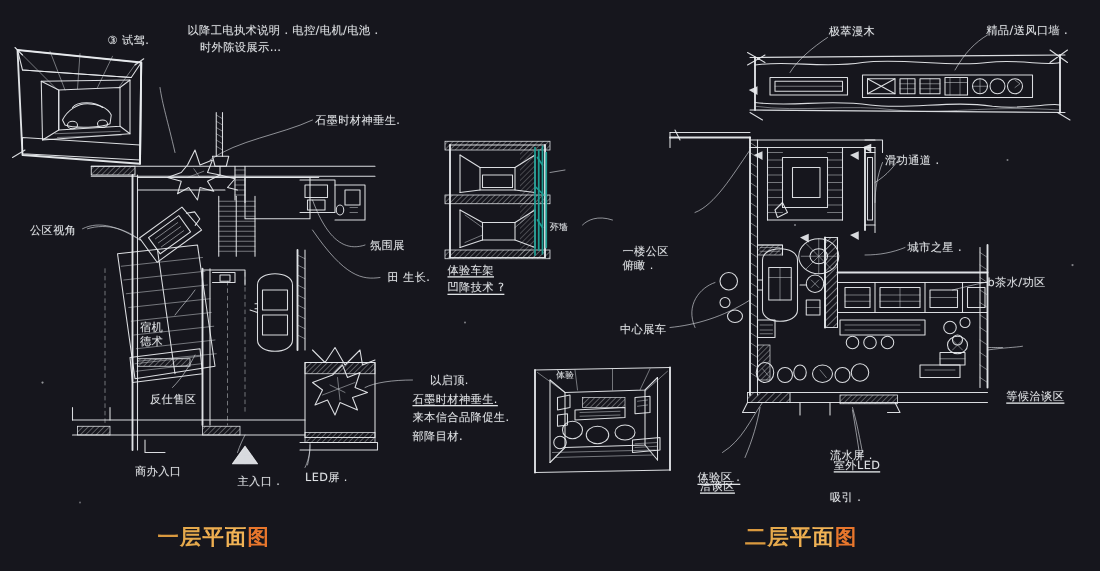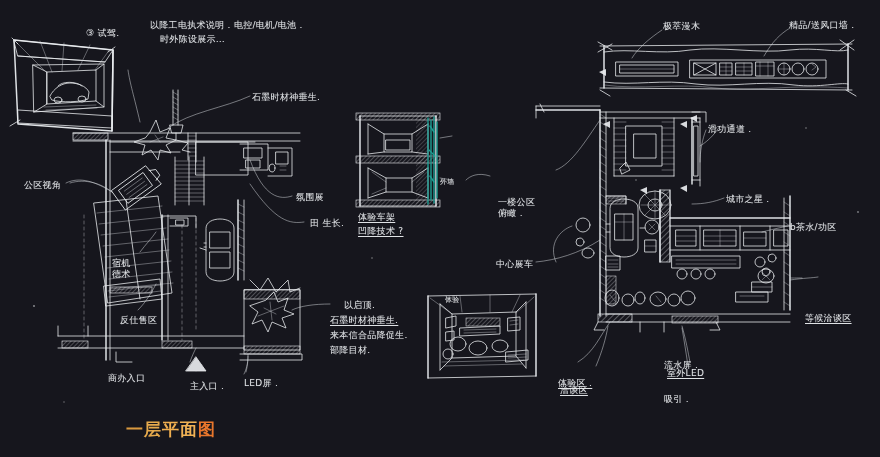--- a/index.html
+++ b/index.html
@@ -493,14 +493,17 @@
   <div class="ann u" style="left:558px; top:378px;">体验区 .</div>
   <div class="ann u" style="left:667px; top:368px;">室外LED</div>
   <div class="ann" style="left:664px; top:360px;">流水屏 .</div>
   <div class="ann" style="left:664px; top:394px;">吸引 .</div>
   <div class="ann sm" style="left:445px; top:296px;">体验</div>
 
   <div class="title" id="title-floor1">
     <span class="t-c1">一</span><span class="t-c2">层</span><span class="t-c3">平</span><span class="t-c4">面</span><span class="t-c5">图</span>
   </div>
 
+  <div class="title" id="title-floor2">
+    <span class="t-c1">二</span><span class="t-c2">层</span><span class="t-c3">平</span><span class="t-c4">面</span><span class="t-c5">图</span>
+  </div>
 
 </div>
 
 </body></html>

